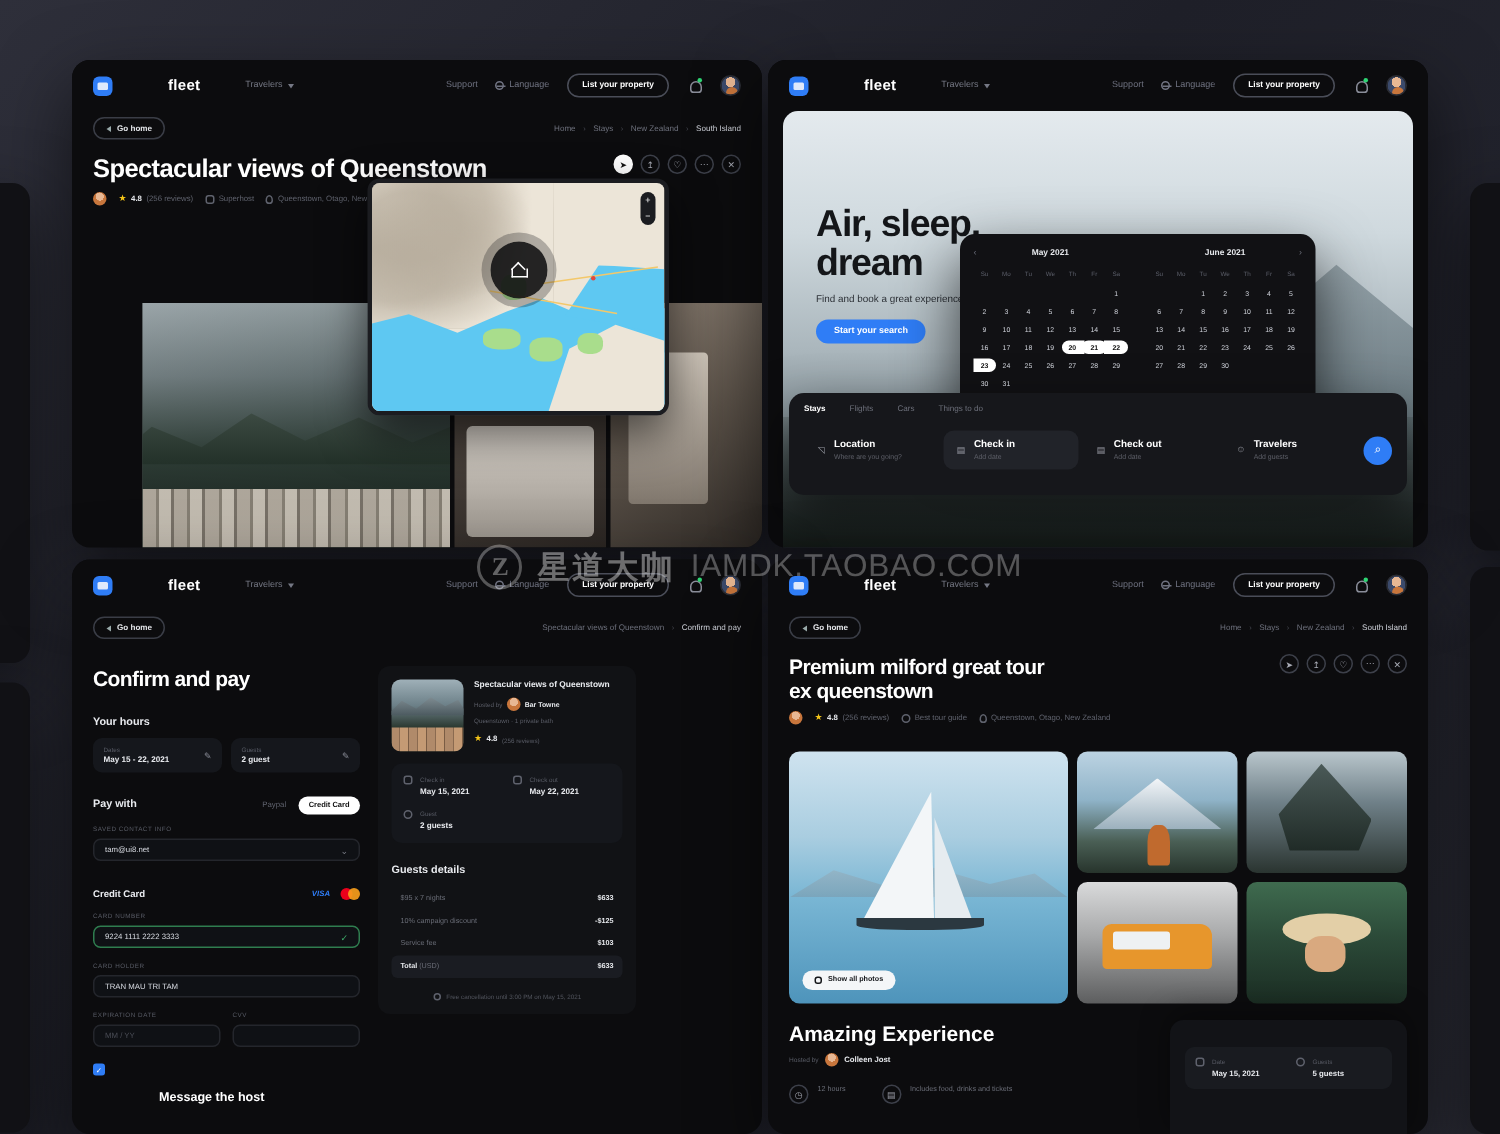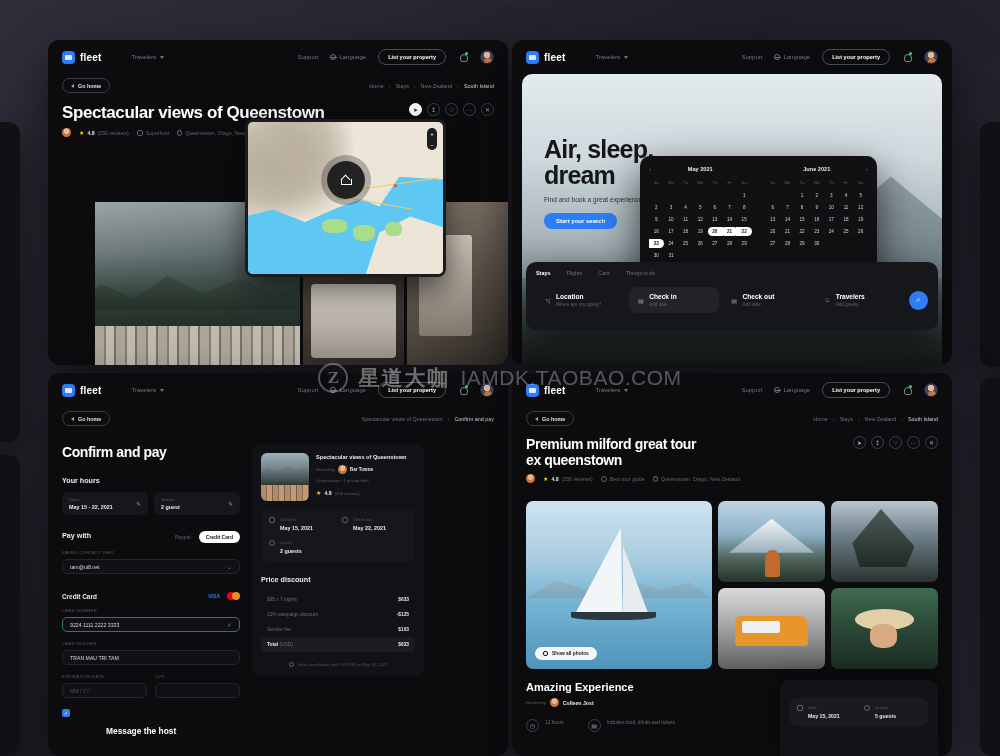--- a/index.html
+++ b/index.html
@@ -34,21 +34,21 @@
   }
   .brand { display: flex; align-items: center; gap: 5px; }
   .brand-logo {
     width: 13px; height: 13px; border-radius: 4px;
     background: #2f7df6; position: relative; flex: none;
   }
   .brand-logo::after {
     content: ""; position: absolute; left: 3px; top: 4px;
     width: 7px; height: 5px; border-radius: 1px; background: #dfe9fb;
   }
-  .brand-name { color: #fff; font-size: 10px; font-weight: 700; letter-spacing: .2px; }
+  .brand-name { color: #fff; font-size: 10px; font-weight: 700; letter-spacing: .2px; margin-left: 32px; }
   .nav-travelers {
     color: #757884; font-size: 6px; margin-left: 20px;
     display: flex; align-items: center; gap: 4px;
   }
   .caret { border-left: 2.5px solid transparent; border-right: 2.5px solid transparent; border-top: 3px solid #757884; display:inline-block; }
   .nav-right { margin-left: auto; display: flex; align-items: center; gap: 12px; }
   .nav-link { color: #6f7280; font-size: 6px; }
   .nav-lang { display: flex; align-items: center; gap: 3px; color: #6f7280; font-size: 6px; }
   .globe {
     width: 6px; height: 6px; border-radius: 50%;
@@ -378,21 +378,21 @@
   .gal .g4 { border-radius:7px; overflow:hidden; position:relative;
     background: linear-gradient(180deg,#d9dadb 0%, #a8a9aa 44%, #5d5e5f 100%); }
   .g4 .van { position:absolute; left:16%; top:34%; width:68%; height:38%; background:#e7962c; border-radius:6px 8px 3px 3px; }
   .g4 .van::after { content:""; position:absolute; left:10%; top:18%; width:52%; height:38%; background:#eef1f3; border-radius:2px; }
   .gal .g5 { border-radius:7px; overflow:hidden; position:relative;
     background: linear-gradient(180deg,#3f6b4f 0%, #2c4b39 44%, #1b2d23 100%); }
   .g5 .hat { position:absolute; left:22%; top:26%; width:56%; height:26%; background:#e3cfa7; border-radius:50%; }
   .g5 .face { position:absolute; left:36%; top:44%; width:26%; height:30%; background:#d9a97f; border-radius:40%; }
 
   .exp { position:absolute; left:14px; top:308px; width:240px; }
-  .exp-h { color:#fff; font-size:11px; font-weight:700; }
+  .exp-h { color:#fff; font-size:14px; font-weight:700; }
   .exp-host { display:flex; align-items:center; gap:4px; margin-top:5px; }
   .exp-host .l { color:#5a5d67; font-size:4.4px; }
   .exp-host .n { color:#e6e8ec; font-size:5.2px; font-weight:700; }
   .exp-feats { display:flex; gap:24px; margin-top:12px; }
   .feat { display:flex; gap:6px; align-items:flex-start; }
   .feat-ic { width:13px;height:13px;border-radius:50%;border:1px solid #3d404a;display:flex;align-items:center;justify-content:center;color:#9a9da6;font-size:6px;flex:none; }
   .feat-tx { color:#6a6d77; font-size:4.8px; line-height:7px; }
 
   .pricecard {
     position:absolute; right:14px; bottom:0; width:158px; height:76px;
@@ -897,21 +897,21 @@
               <div class="sd-cell">
                 <i class="ico-sm" style="border-radius:50%"></i>
                 <div>
                   <div class="sd-lbl">Guest</div>
                   <div class="sd-val">2 guests</div>
                 </div>
               </div>
             </div>
           </div>
 
-          <div class="price-h">Price discount</div>
+          <div class="price-h">Guests details</div>
           <div>
               <div class="pr-row">
                 <span class="pr-lbl">$95 x 7 nights</span>
                 <span class="pr-val">$633</span>
               </div>
               <div class="pr-row">
                 <span class="pr-lbl">10% campaign discount</span>
                 <span class="pr-val">-$125</span>
               </div>
               <div class="pr-row">

